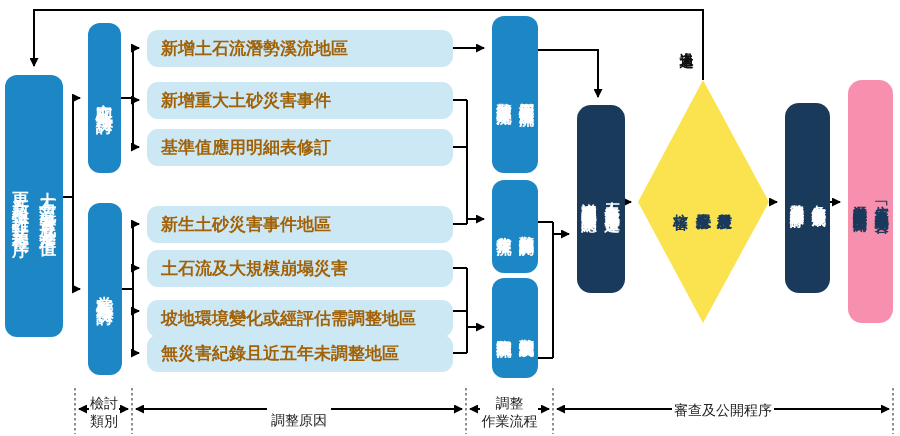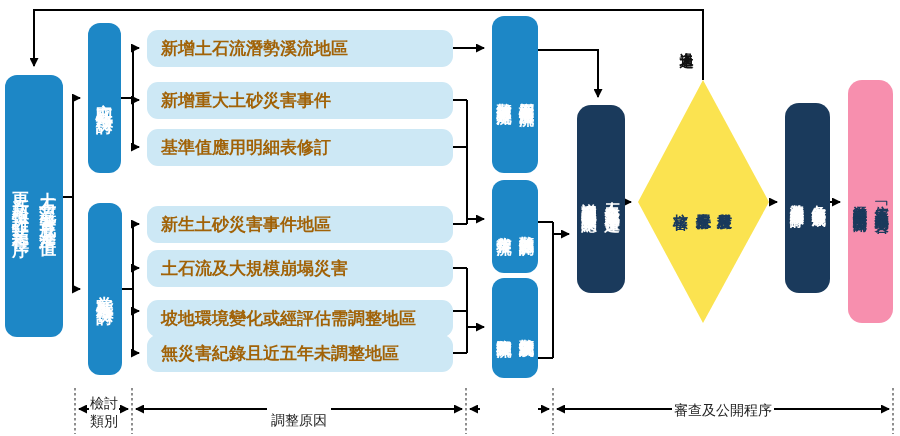--- a/index.html
+++ b/index.html
@@ -135,15 +135,17 @@
   <div id="fail-label" class="node vtext">未通過</div>
 
   <div id="revision-node" class="node navy vtext">各鄉鎮土石流警戒
 基準值應用明細表修訂</div>
   <div id="publication-node" class="node pink vtext">依「土石流及大規模崩塌災害
 潛勢資料公開辦法」辦理公開</div>
 
   <div id="phase-1" class="phase">檢討
 類別</div>
   <div id="phase-2" class="phase">調整原因</div>
+  <div id="phase-3" class="phase">調整
+作業流程</div>
   <div id="phase-4" class="phase">審查及公開程序</div>
 
 </div>
 
 </body></html>

